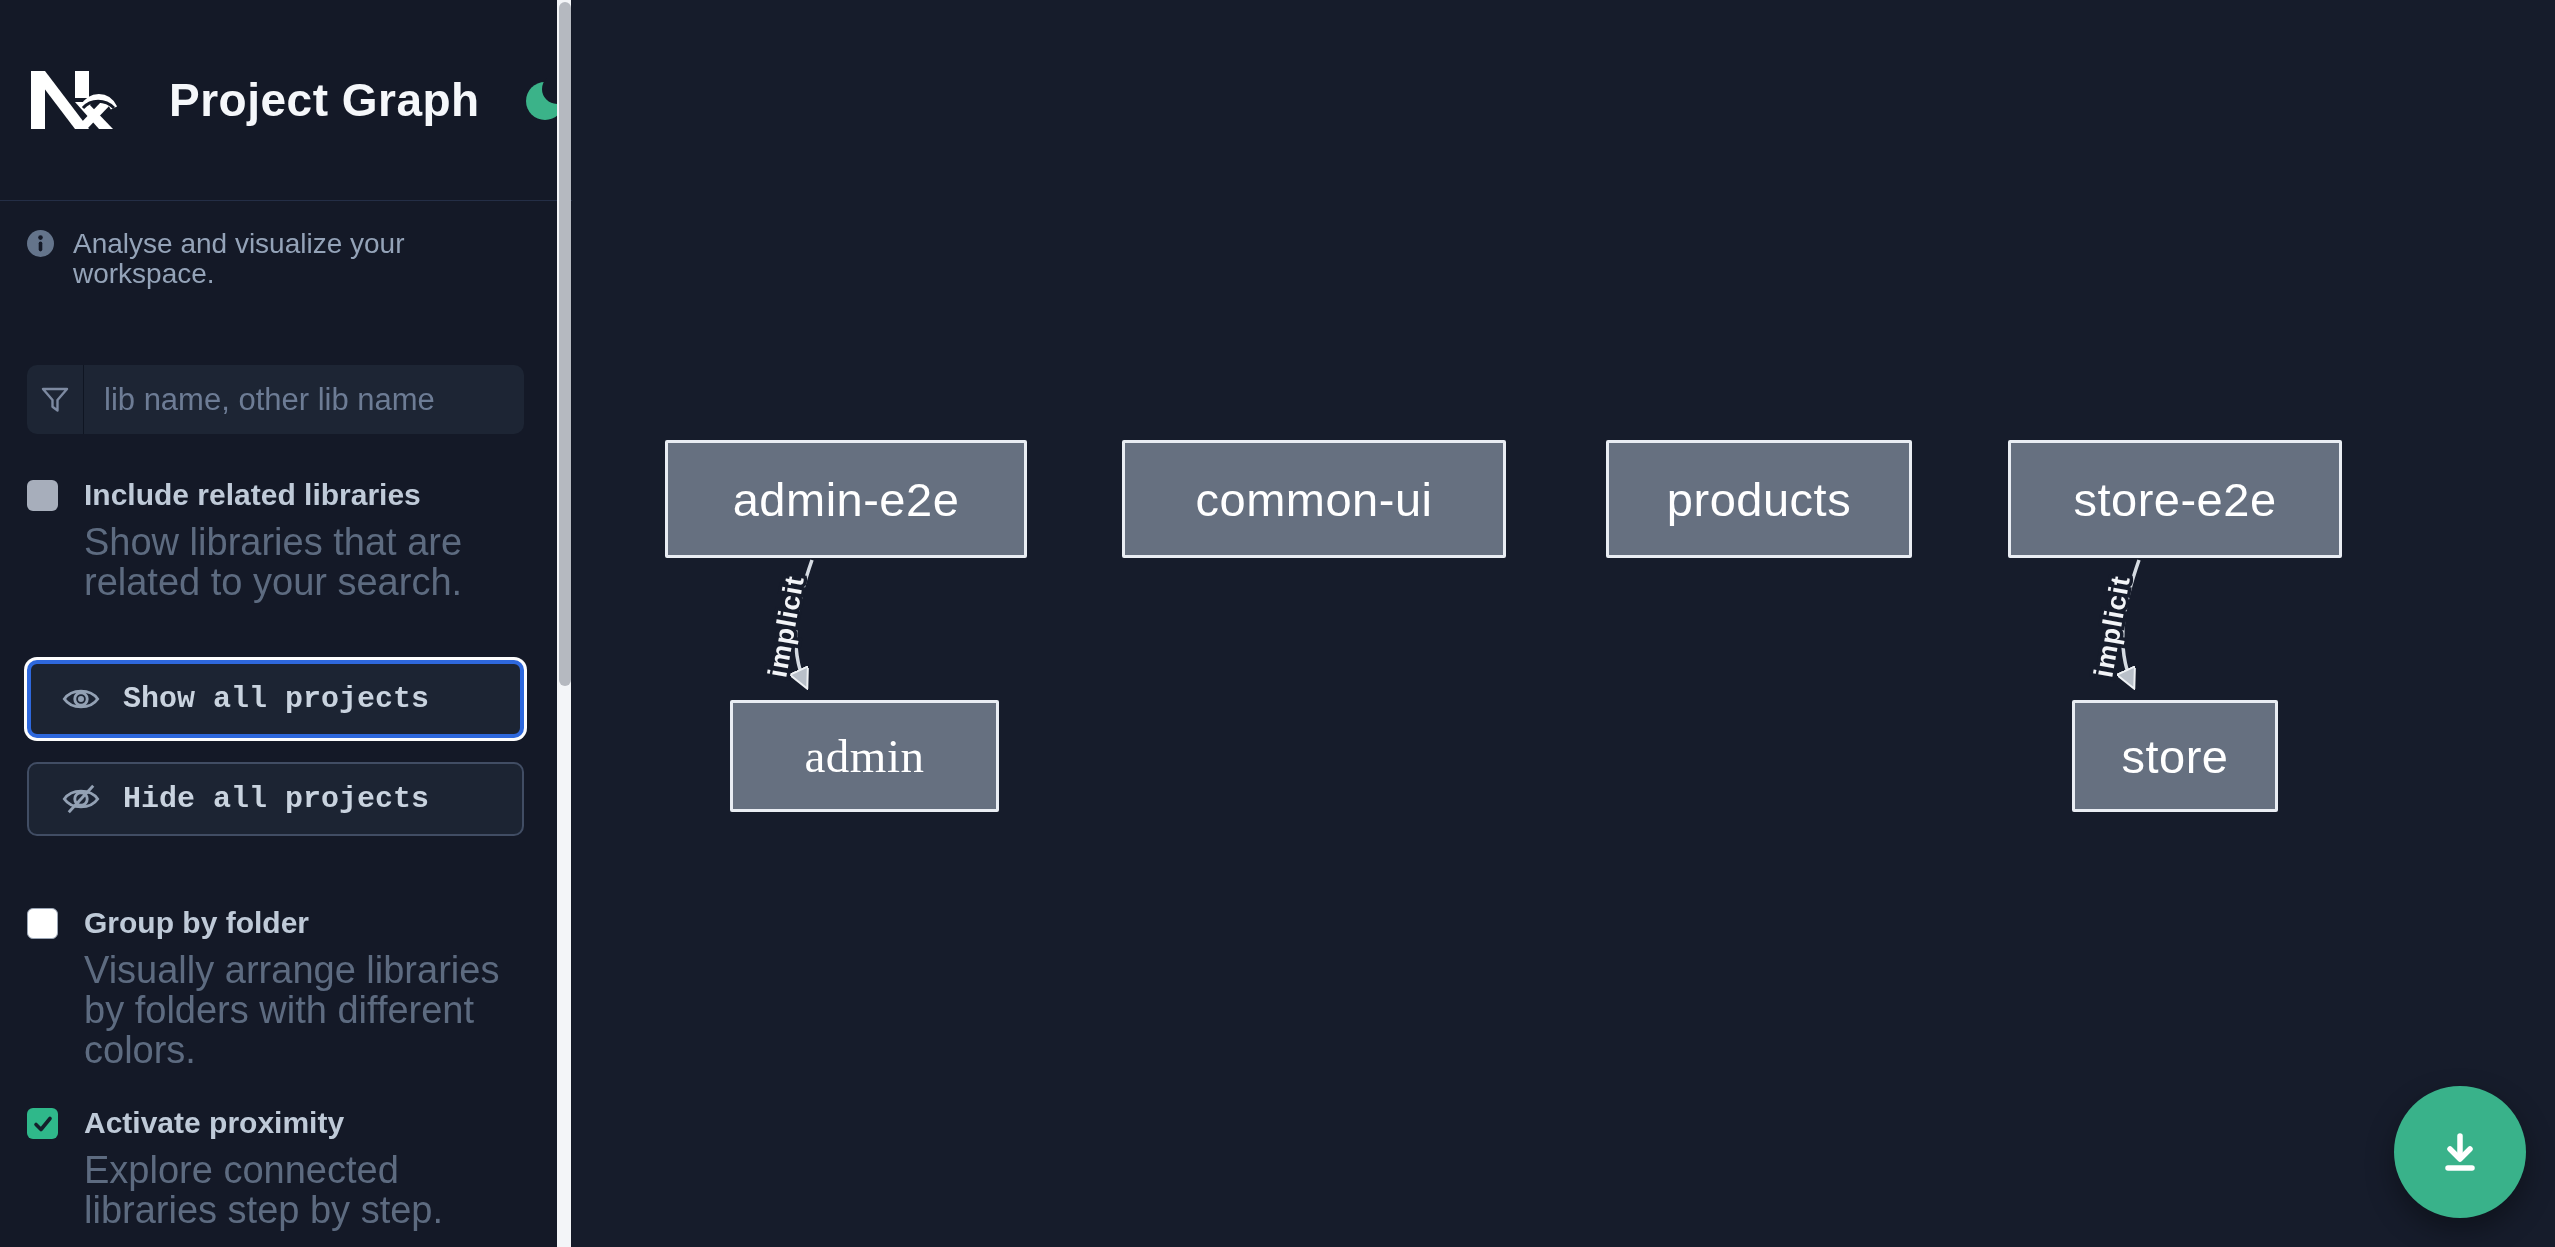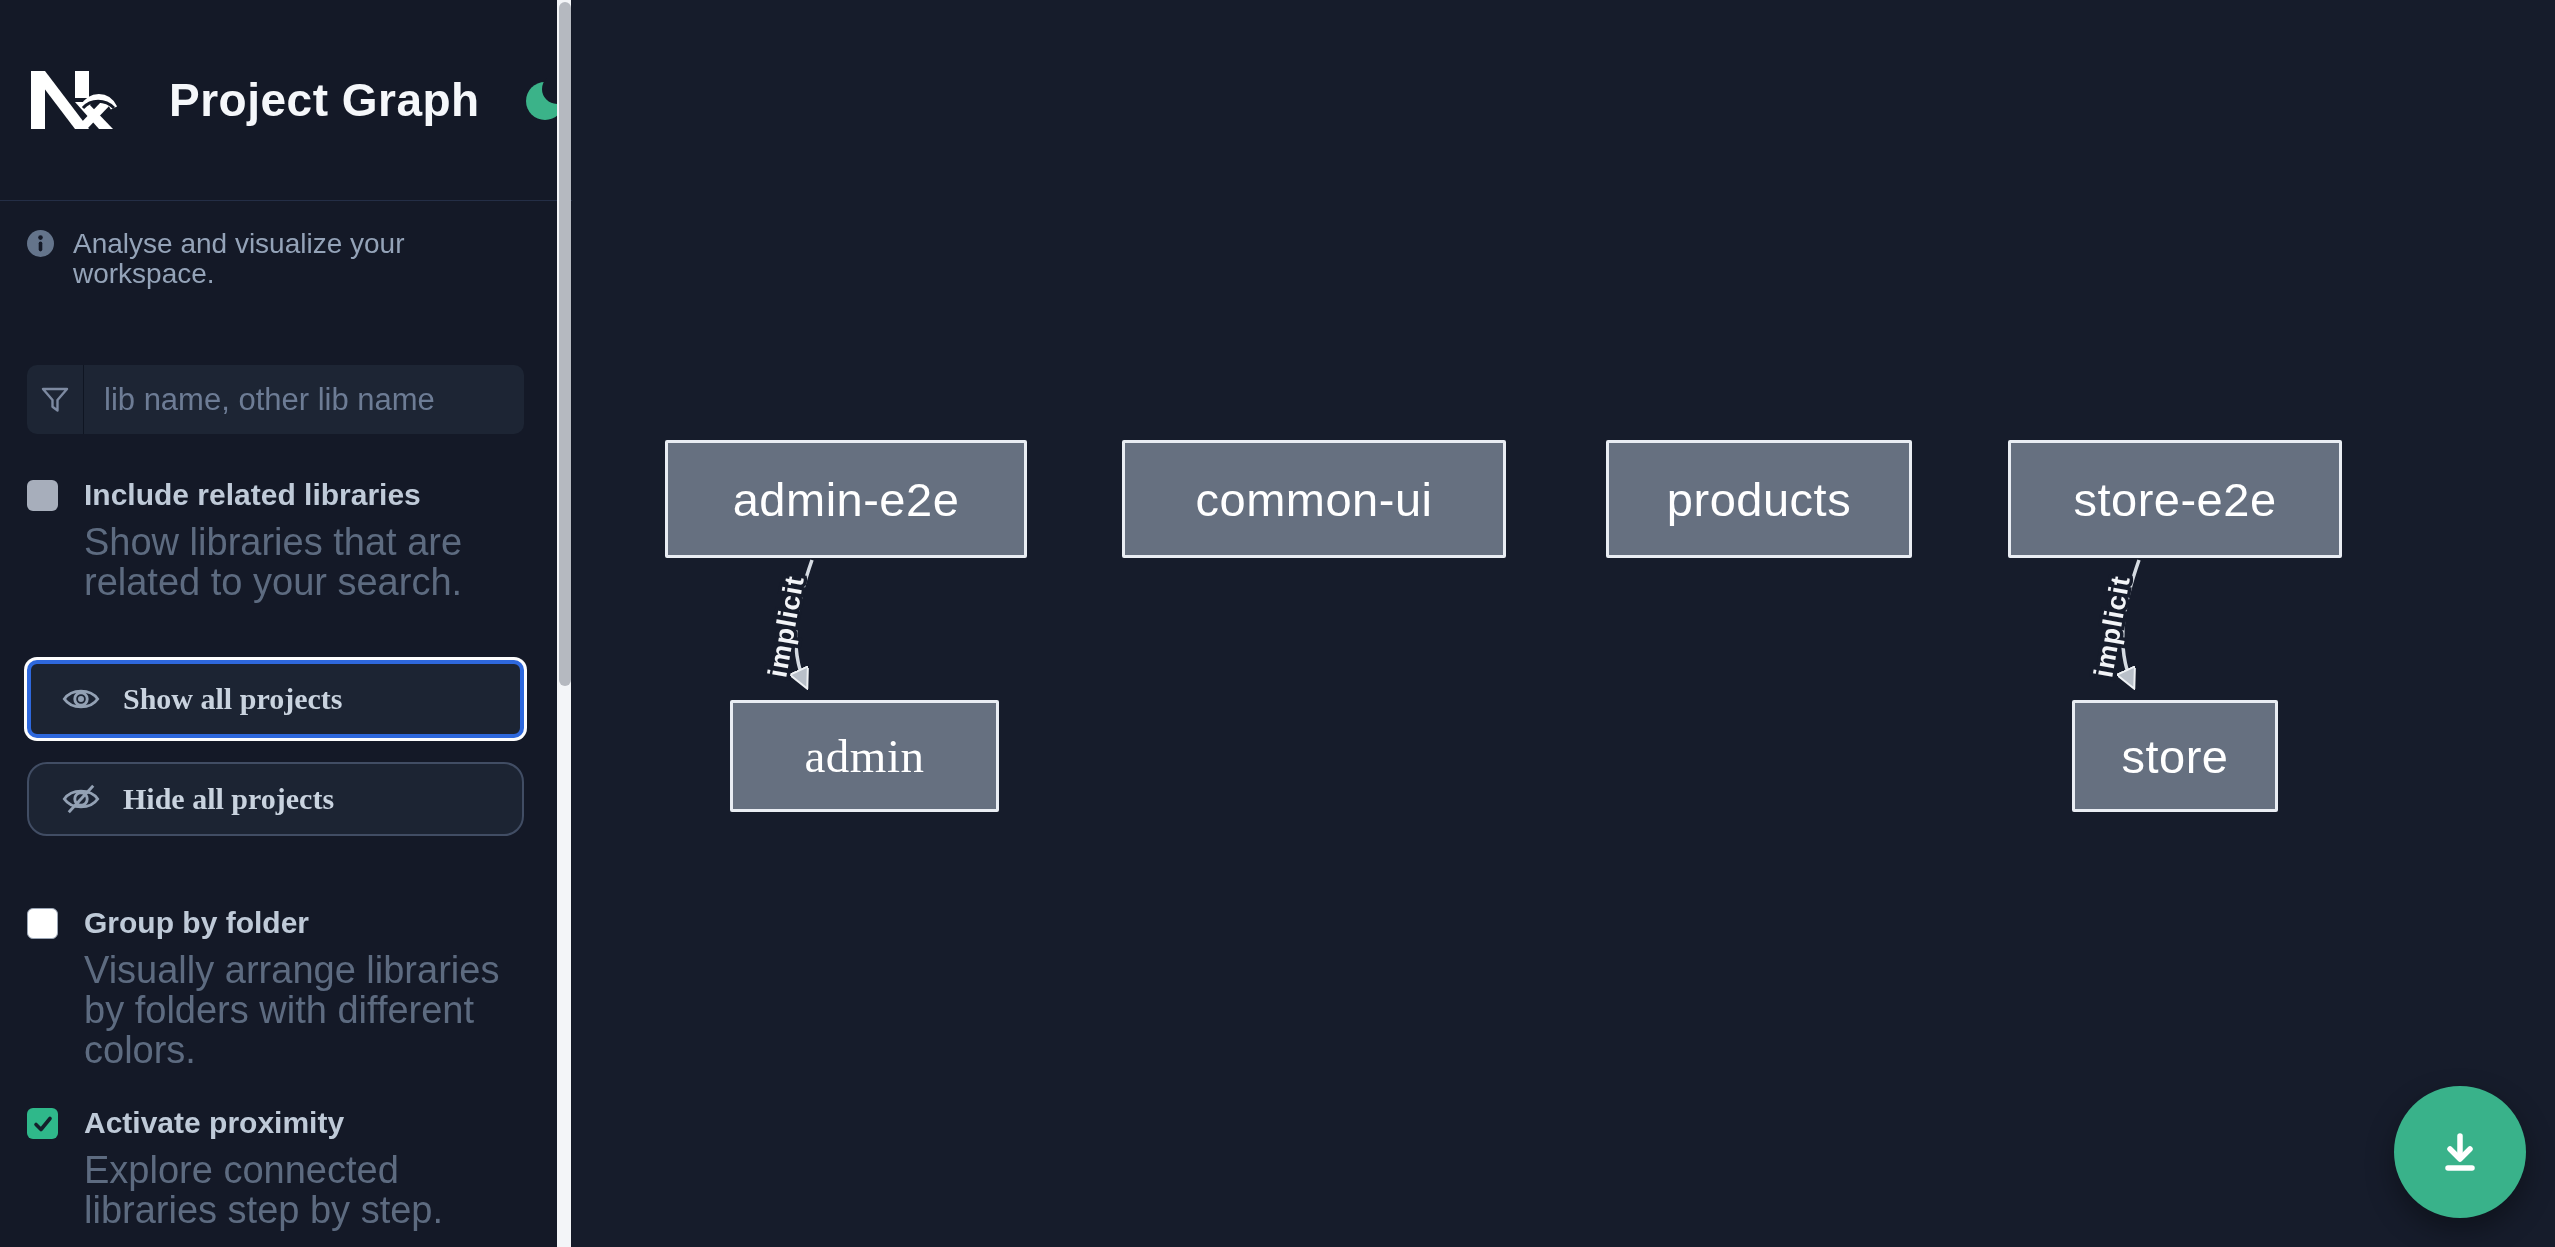--- a/index.html
+++ b/index.html
@@ -84,21 +84,21 @@
   }
 
   .btn {
     margin: 0 27px;
     width: 497px; height: 74px;
     background: #1c2433;
     border: 2px solid #414d64;
     border-radius: 10px;
     display: flex; align-items: center;
     padding-left: 32px; gap: 22px;
-    font-family: Liberation Serif, serif;
+    font-family: Liberation Mono, monospace;
     font-size: 30px; font-weight: 700; color: #c9d3df;
     cursor: pointer;
   }
   .btn.focused {
     height: 78px;
     border: 4px solid #2e68dd;
     box-shadow: 0 0 0 3px #fdfdfd;
     padding-left: 30px;
   }
 
@@ -218,21 +218,21 @@
 
   <div class="btn focused" style="margin-top:58px;">
     <svg width="40" height="40" viewBox="0 0 36 36" fill="none" stroke="#93a1b4" stroke-width="2.6">
       <path d="M3 18 C 9.5 8.5, 26.5 8.5, 33 18 C 26.5 27.5, 9.5 27.5, 3 18 Z"></path>
       <circle cx="18" cy="18" r="5.6"></circle>
       <circle cx="18" cy="18" r="1.4" fill="#93a1b4"></circle>
     </svg>
     <span>Show all projects</span>
   </div>
 
-  <div class="btn" style="margin-top:24px;border-radius:20px;">
+  <div class="btn" style="margin-top:24px;">
     <svg width="40" height="40" viewBox="0 0 36 36" fill="none" stroke="#93a1b4" stroke-width="2.6">
       <path d="M3 18 C 9.5 8.5, 26.5 8.5, 33 18 C 26.5 27.5, 9.5 27.5, 3 18 Z"></path>
       <circle cx="18" cy="18" r="5.6"></circle>
       <line x1="7" y1="30" x2="29" y2="6"></line>
     </svg>
     <span>Hide all projects</span>
   </div>
 
   <div class="opt" style="margin-top:70px;">
     <div class="opt-row">

